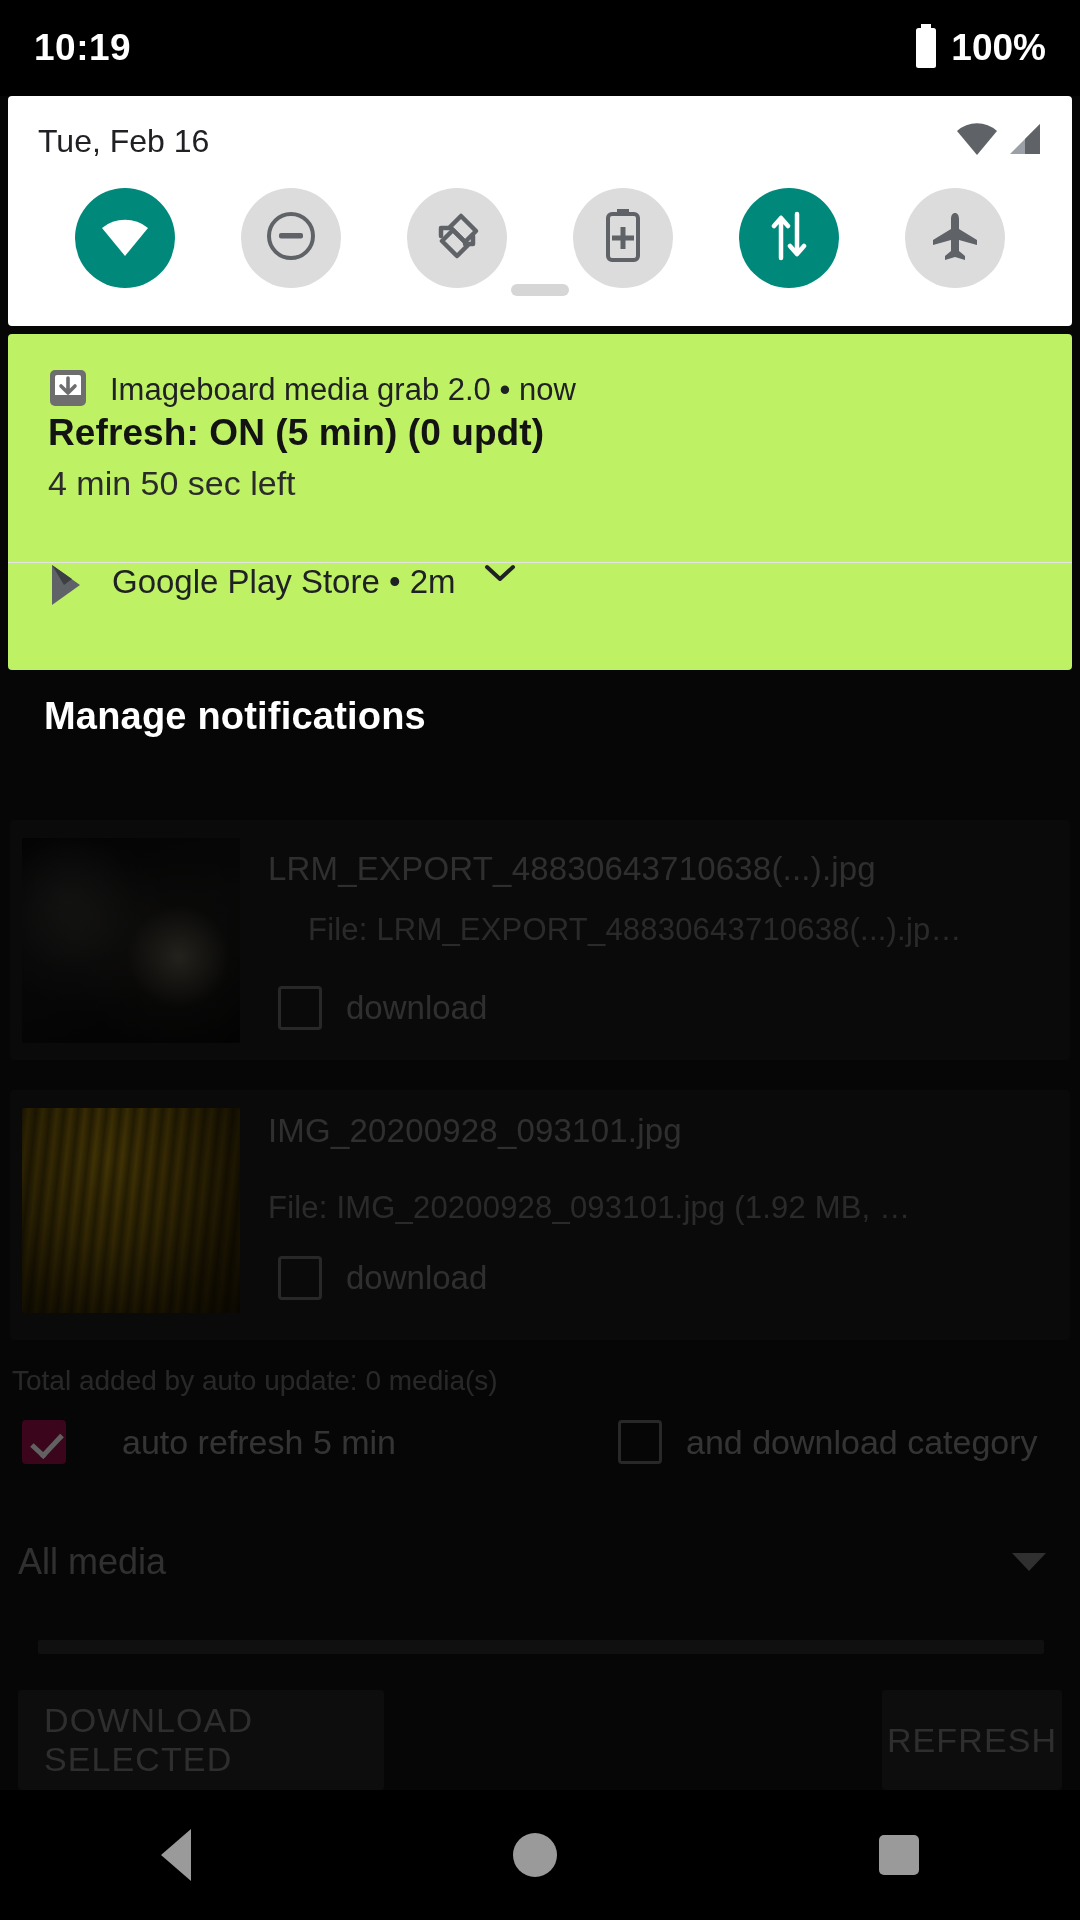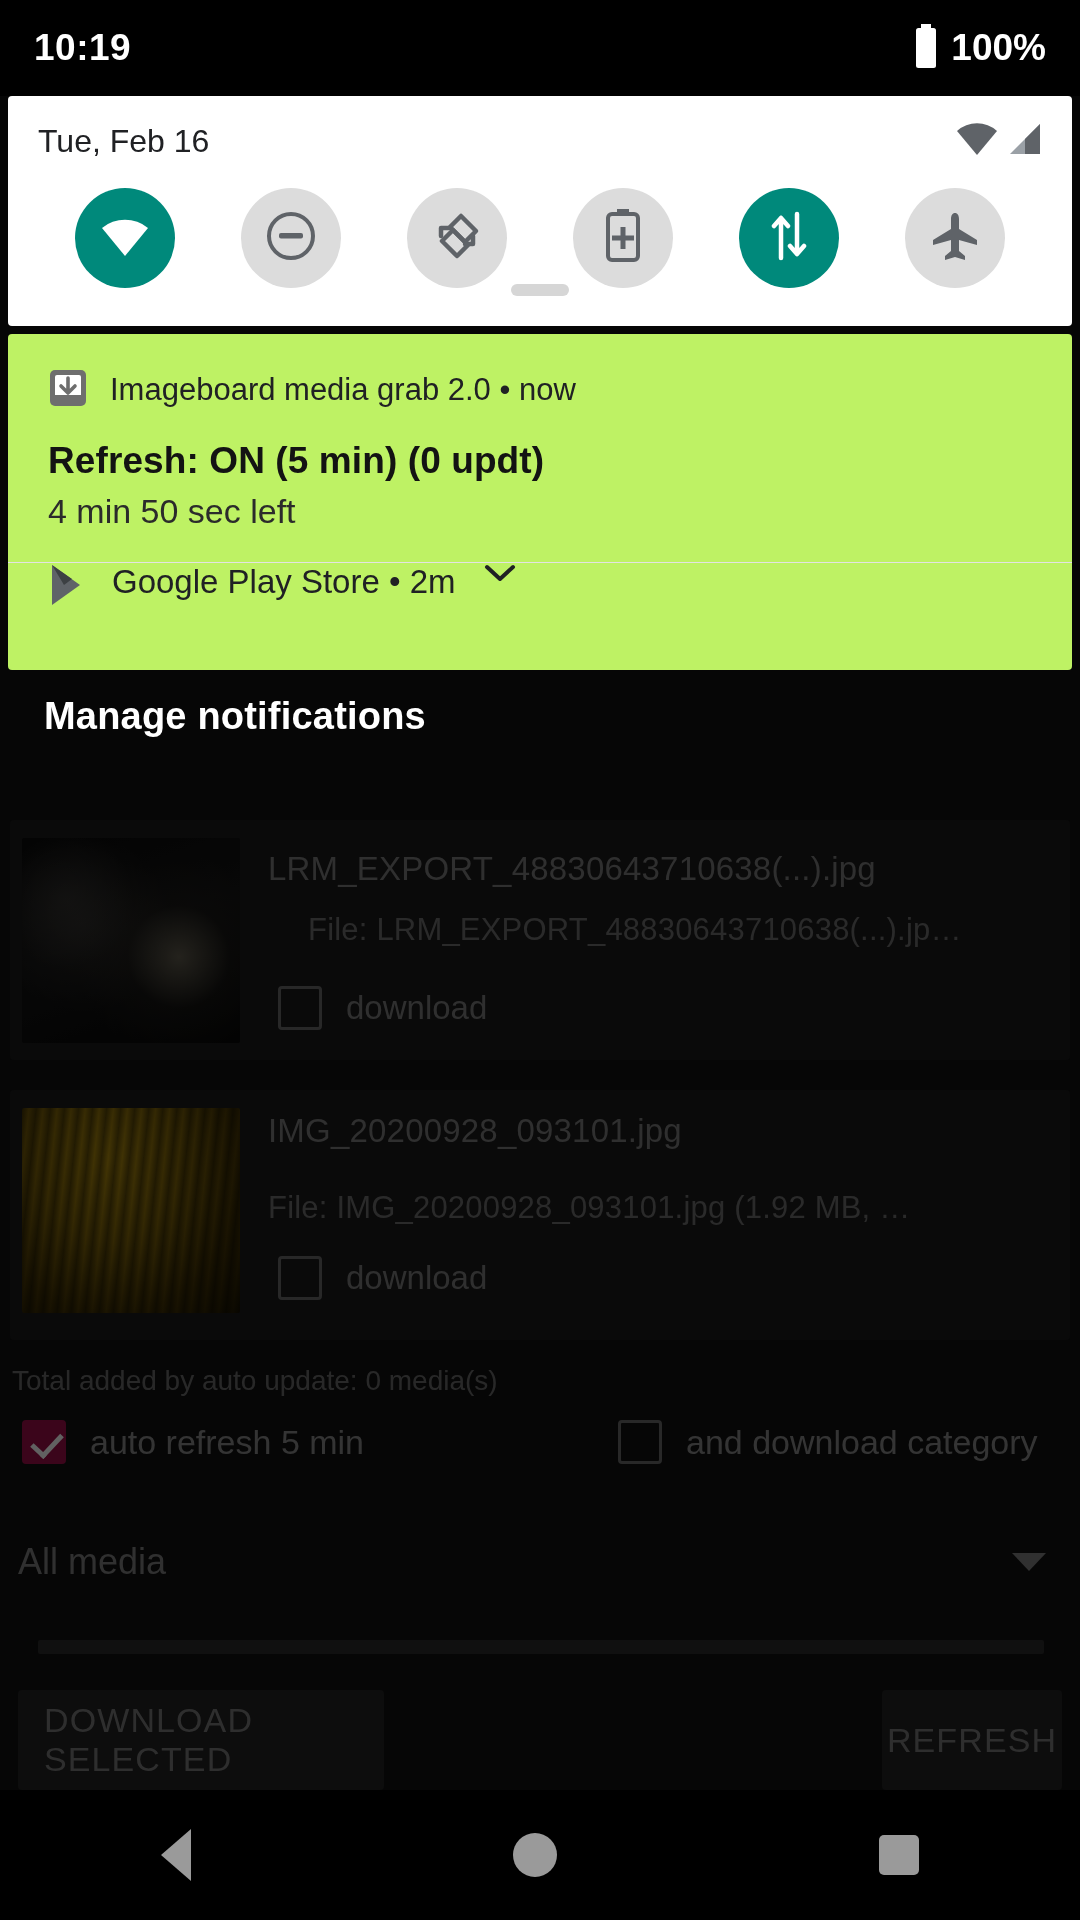--- a/index.html
+++ b/index.html
@@ -61,21 +61,21 @@
     content:""; position:absolute; left:13px; top:4px; width:13px; height:25px;
     border:solid #fff; border-width:0 5px 5px 0; transform:rotate(43deg);
   }
   .cbox-label { margin-left:24px; font-size:33px; color:#7d7d7d; }
 
   .total-line {
     position:absolute; left:12px; top:1365px; font-size:28px; color:#6b6b6b;
   }
   .opt-row { position:absolute; top:1420px; left:18px; width:1050px; height:66px; }
   .opt { position:absolute; display:flex; align-items:center; }
-  .opt.left { left:4px; top:0; }
+  .opt.left { left:4px; top:0;gap:32px; }
   .opt.right { left:600px; top:0; }
   .opt .cbox-label { font-size:34px; color:#8a8a8a; }
 
   .spinner {
     position:absolute; left:18px; top:1530px; width:1044px; height:64px;
     display:flex; align-items:center; justify-content:space-between;
   }
   .spinner-text { font-size:36px; color:#7e7e7e; }
   .caret-down {
     width:0; height:0; border-left:17px solid transparent;
@@ -143,21 +143,21 @@
     position:absolute; left:8px; top:334px; width:1064px; height:336px;
     background:#bef264; border-radius:4px; z-index:80; overflow:hidden;
   }
   .notif {
     position:absolute; left:0; width:100%;
   }
   .notif.primary { top:0; height:228px; padding:34px 40px 0 40px; }
   .notif-head { display:flex; align-items:center; gap:22px; }
   .notif-app { font-size:31px; color:#202124; }
   .notif-title {
-    margin-top:28px; font-size:37px; font-weight:bold; color:#131313;
+    font-size:37px; font-weight:bold; color:#131313;
     letter-spacing:0.1px;
   }
   .notif-sub { margin-top:10px; font-size:34px; color:#2b2b2b; }
   .notif-div {
     position:absolute; left:0; top:228px; width:100%; height:1px; background:#e3e3e3;
   }
   .notif.secondary {
     top:229px; height:107px; display:flex; 
     padding:0 40px; gap:22px;
   }

